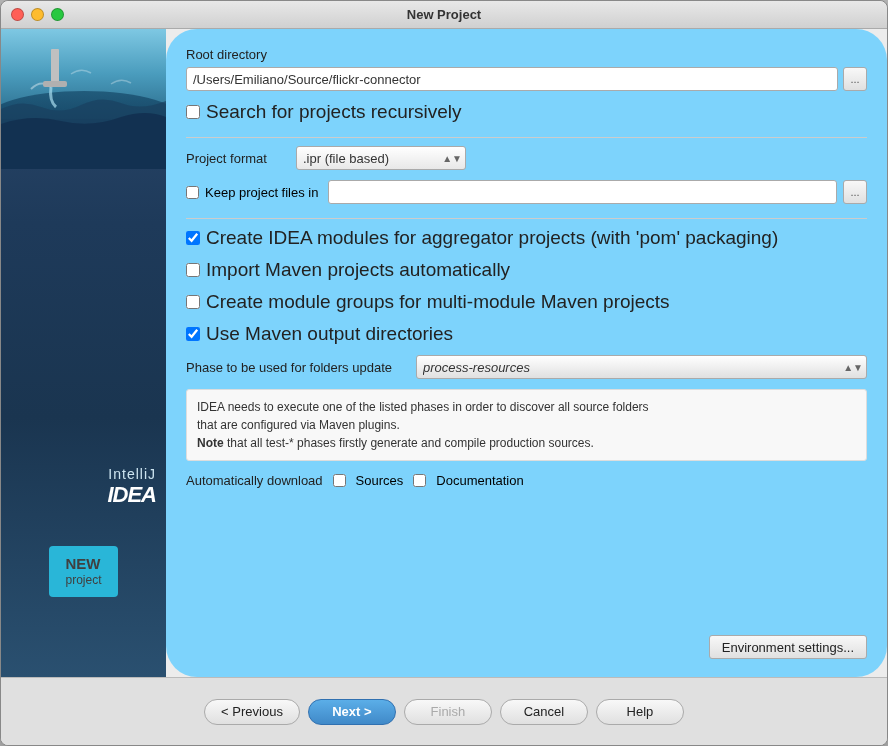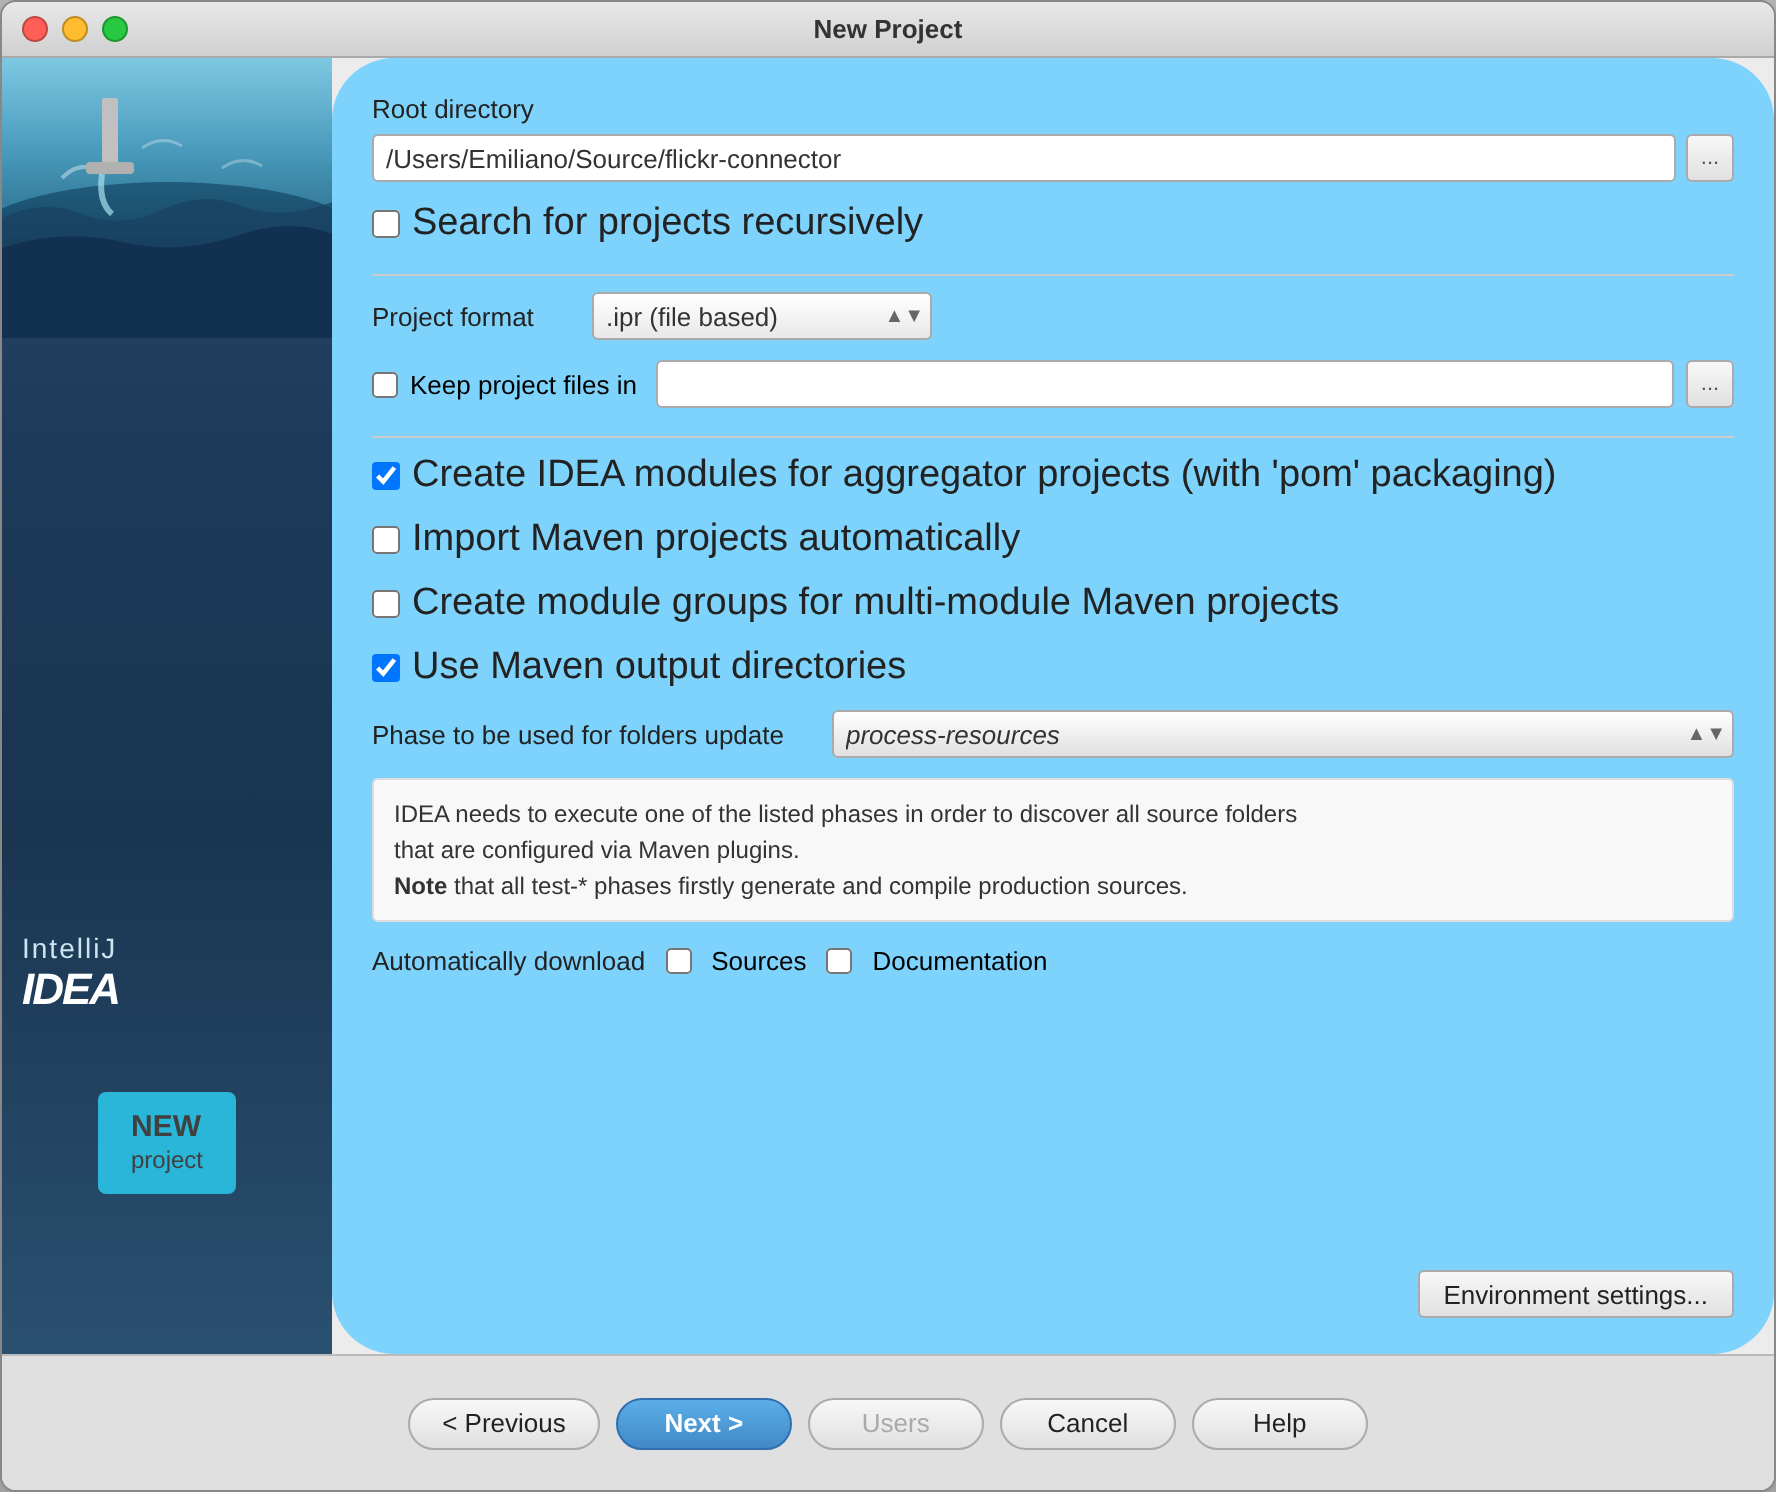--- a/index.html
+++ b/index.html
@@ -98,21 +98,21 @@
     .sidebar-water svg {
       width: 100%;
       height: 100%;
     }
 
     .intellij-text {
       color: #fff;
       font-size: 20px;
       font-weight: bold;
       line-height: 1.1;
-      text-align: left;
+      text-align: right;
       letter-spacing: -0.5px;
     }
 
     .new-project-badge {
       margin-top: 20px;
       background: #29b6d8;
       color: #404040;
       font-size: 15px;
       font-weight: bold;
       padding: 8px 16px;
@@ -506,18 +506,18 @@
       <div class="env-btn-row">
         <button class="env-btn">Environment settings...</button>
       </div>
 
     </div>
   </div>
 
   <div class="bottom-bar">
     <button class="nav-btn">&lt; Previous</button>
     <button class="nav-btn primary">Next &gt;</button>
-    <button class="nav-btn" disabled="">Users</button>
+    <button class="nav-btn" disabled="">Finish</button>
     <button class="nav-btn">Cancel</button>
     <button class="nav-btn">Help</button>
   </div>
 
 </div>
 
 </body></html>

